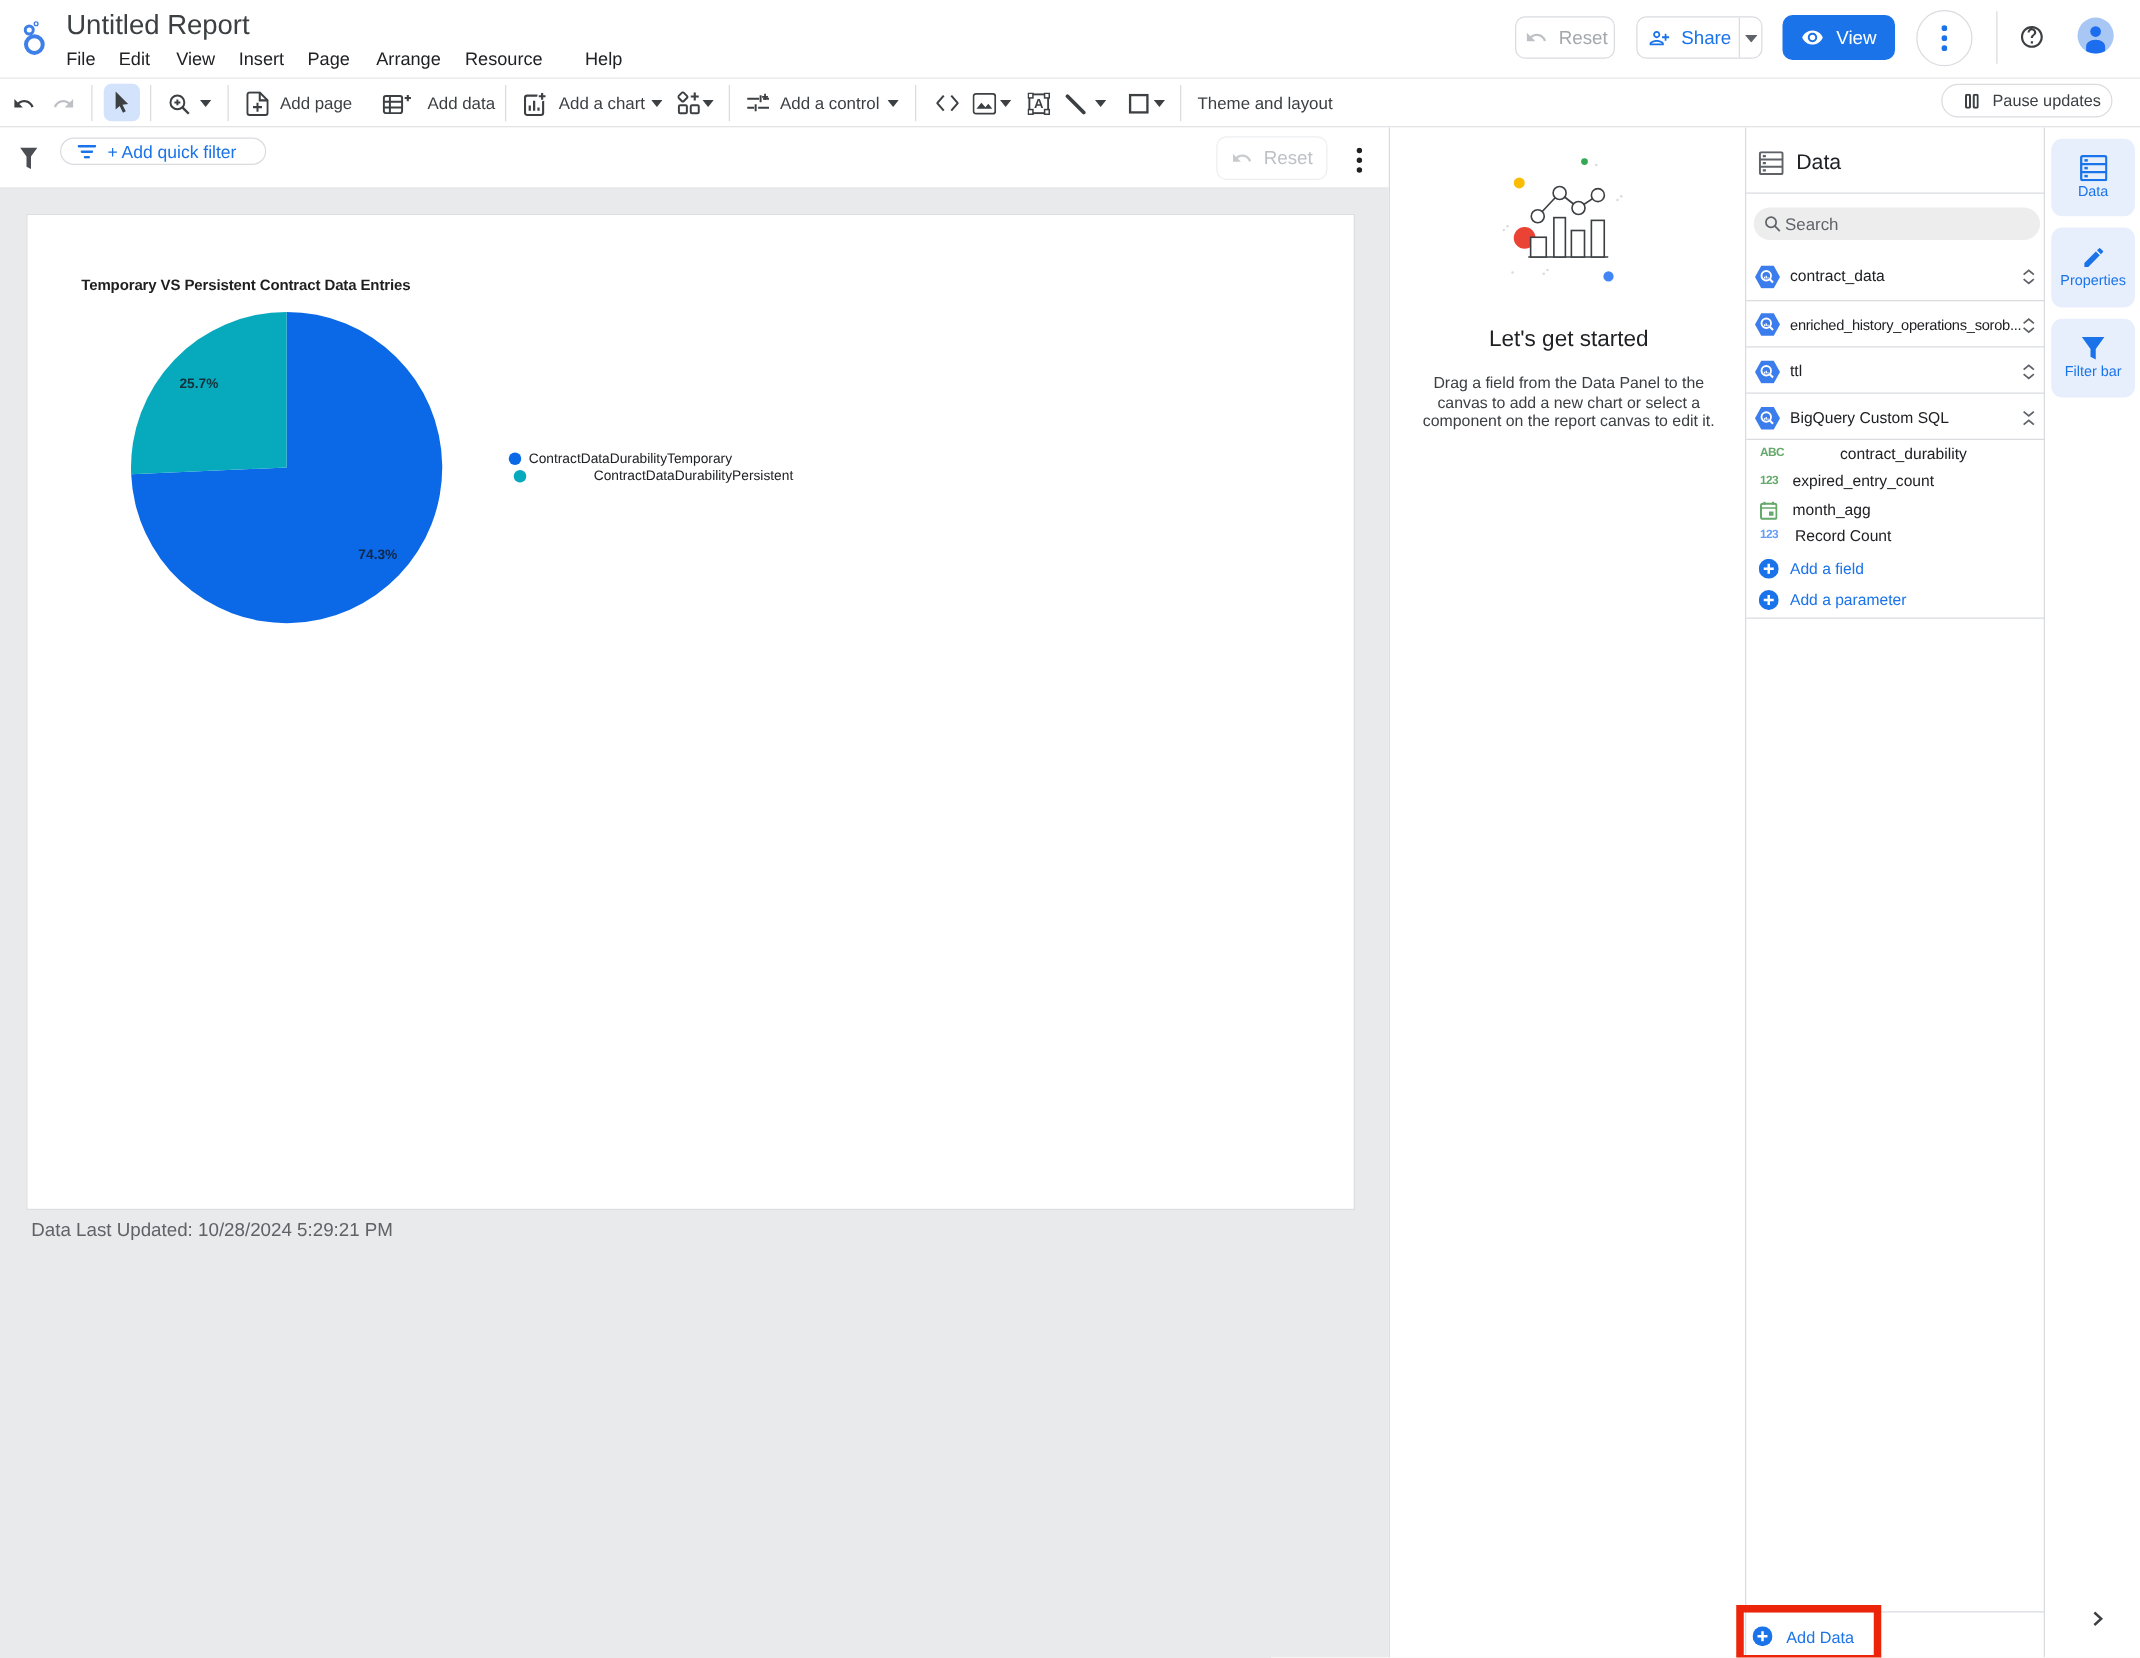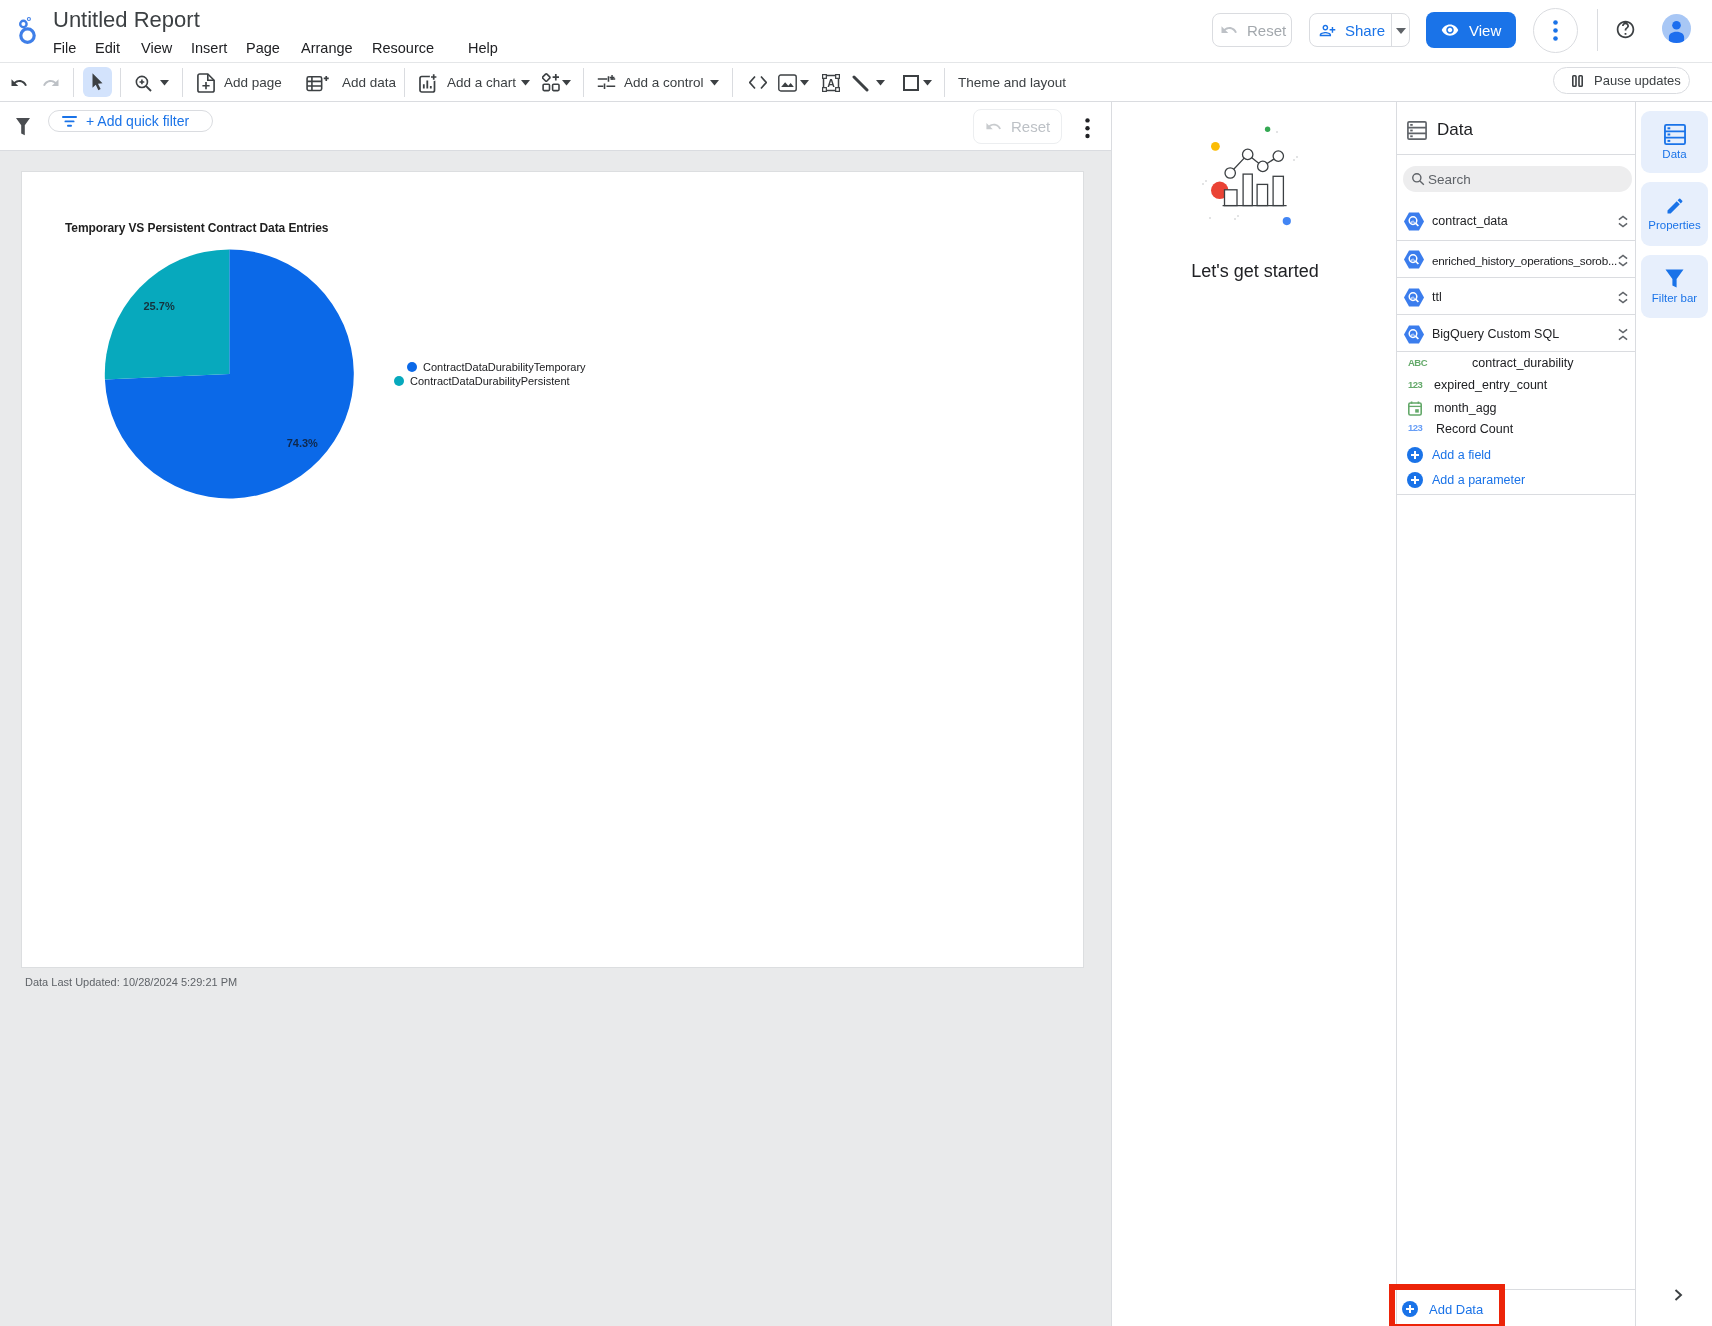--- a/index.html
+++ b/index.html
@@ -233,26 +233,26 @@
 
         <path d="M147.3 147 L147.3 22.5 A124.5 124.5 0 1 1 22.92 152.48 Z" fill="#0b69e8"></path>
         <path d="M147.3 147 L22.92 152.48 A124.5 124.5 0 0 1 147.3 22.5 Z" fill="#07a9bd"></path>
         <text x="61.5" y="83" font-size="11" font-weight="bold" fill="#15323c" font-family="Liberation Sans">25.7%</text>
         <text x="204.7" y="220" font-size="11" font-weight="bold" fill="#10284a" font-family="Liberation Sans">74.3%</text>
       </svg>
       <div class="abs row" style="left:385px;top:188.5px;">
         <span style="width:10px;height:10px;border-radius:50%;background:#0b69e8;"></span>
         <span style="font-size:11px;color:#202124;margin-left:6px;">ContractDataDurabilityTemporary</span>
       </div>
-      <div class="abs row" style="left:372px;top:203px;">
+      <div class="abs row" style="left:389px;top:203px;gap:48px;">
         <span style="width:10px;height:10px;border-radius:50%;background:#07a9bd;"></span>
         <span style="font-size:11px;color:#202124;margin-left:6px;">ContractDataDurabilityPersistent</span>
       </div>
     </div>
-    <div class="abs" style="left:25px;top:824.5px;font-size:11px;color:#5f6368;text-align:center;">Data Last Updated: 10/28/2024 5:29:21 PM</div>
+    <div class="abs" style="left:25px;top:824.5px;font-size:15px;color:#5f6368;text-align:center;">Data Last Updated: 10/28/2024 5:29:21 PM</div>
   </div>
 
   <div class="abs" id="midpanel" style="left:1111px;top:102px;width:286px;height:1224px;background:#fff;border-left:1px solid #dadce0;">
     <svg class="abs" style="left:90px;top:18px;" width="100" height="110" viewBox="0 0 100 110">
 
       <circle cx="65.6" cy="9.2" r="2.7" fill="#34a853"></circle>
       <circle cx="13.4" cy="26.3" r="4.4" fill="#fbbc04"></circle>
       <circle cx="17.7" cy="70.3" r="8.7" fill="#ea4335"></circle>
       <circle cx="84.8" cy="101.1" r="4.1" fill="#4285f4"></circle>
       <g fill="#fff" stroke="#3c4043" stroke-width="1.3">
@@ -274,20 +274,21 @@
           <circle cx="4" cy="61" r="1"></circle>
           <circle cx="95" cy="37" r="1"></circle>
           <circle cx="92" cy="40" r="1"></circle>
           <circle cx="75" cy="12" r="1"></circle>
           <circle cx="33" cy="99" r="1"></circle>
           <circle cx="36" cy="96" r="1"></circle>
           <circle cx="8" cy="98" r="1"></circle>
       </g>
     </svg>
     <div class="abs" style="left:0;top:159px;width:286px;text-align:center;font-size:18px;color:#202124;">Let's get started</div>
+    <div class="abs" style="left:0;top:197px;width:286px;text-align:center;font-size:12.7px;line-height:15.6px;color:#3c4043;">Drag a field from the Data Panel to the<br>canvas to add a new chart or select a<br>component on the report canvas to edit it.</div>
   </div>
 
   <div class="abs" id="datapanel" style="left:1396px;top:102px;width:240px;height:1224px;background:#fff;border-left:1px solid #dadce0;border-right:1px solid #dadce0;">
 
     <svg class="abs" style="left:10px;top:19px;" width="20" height="19" viewBox="0 0 24 23" fill="none" stroke="#5f6368" stroke-width="2">
         <rect x="1" y="1" width="22" height="21" rx="1.5"></rect>
         <path d="M1 8h22M1 15h22"></path>
         <rect x="3.8" y="3.6" width="3" height="2.2" fill="#5f6368" stroke="none"></rect>
         <rect x="3.8" y="10.4" width="3" height="2.2" fill="#5f6368" stroke="none"></rect>
         <rect x="3.8" y="17.4" width="3" height="2.2" fill="#5f6368" stroke="none"></rect>

